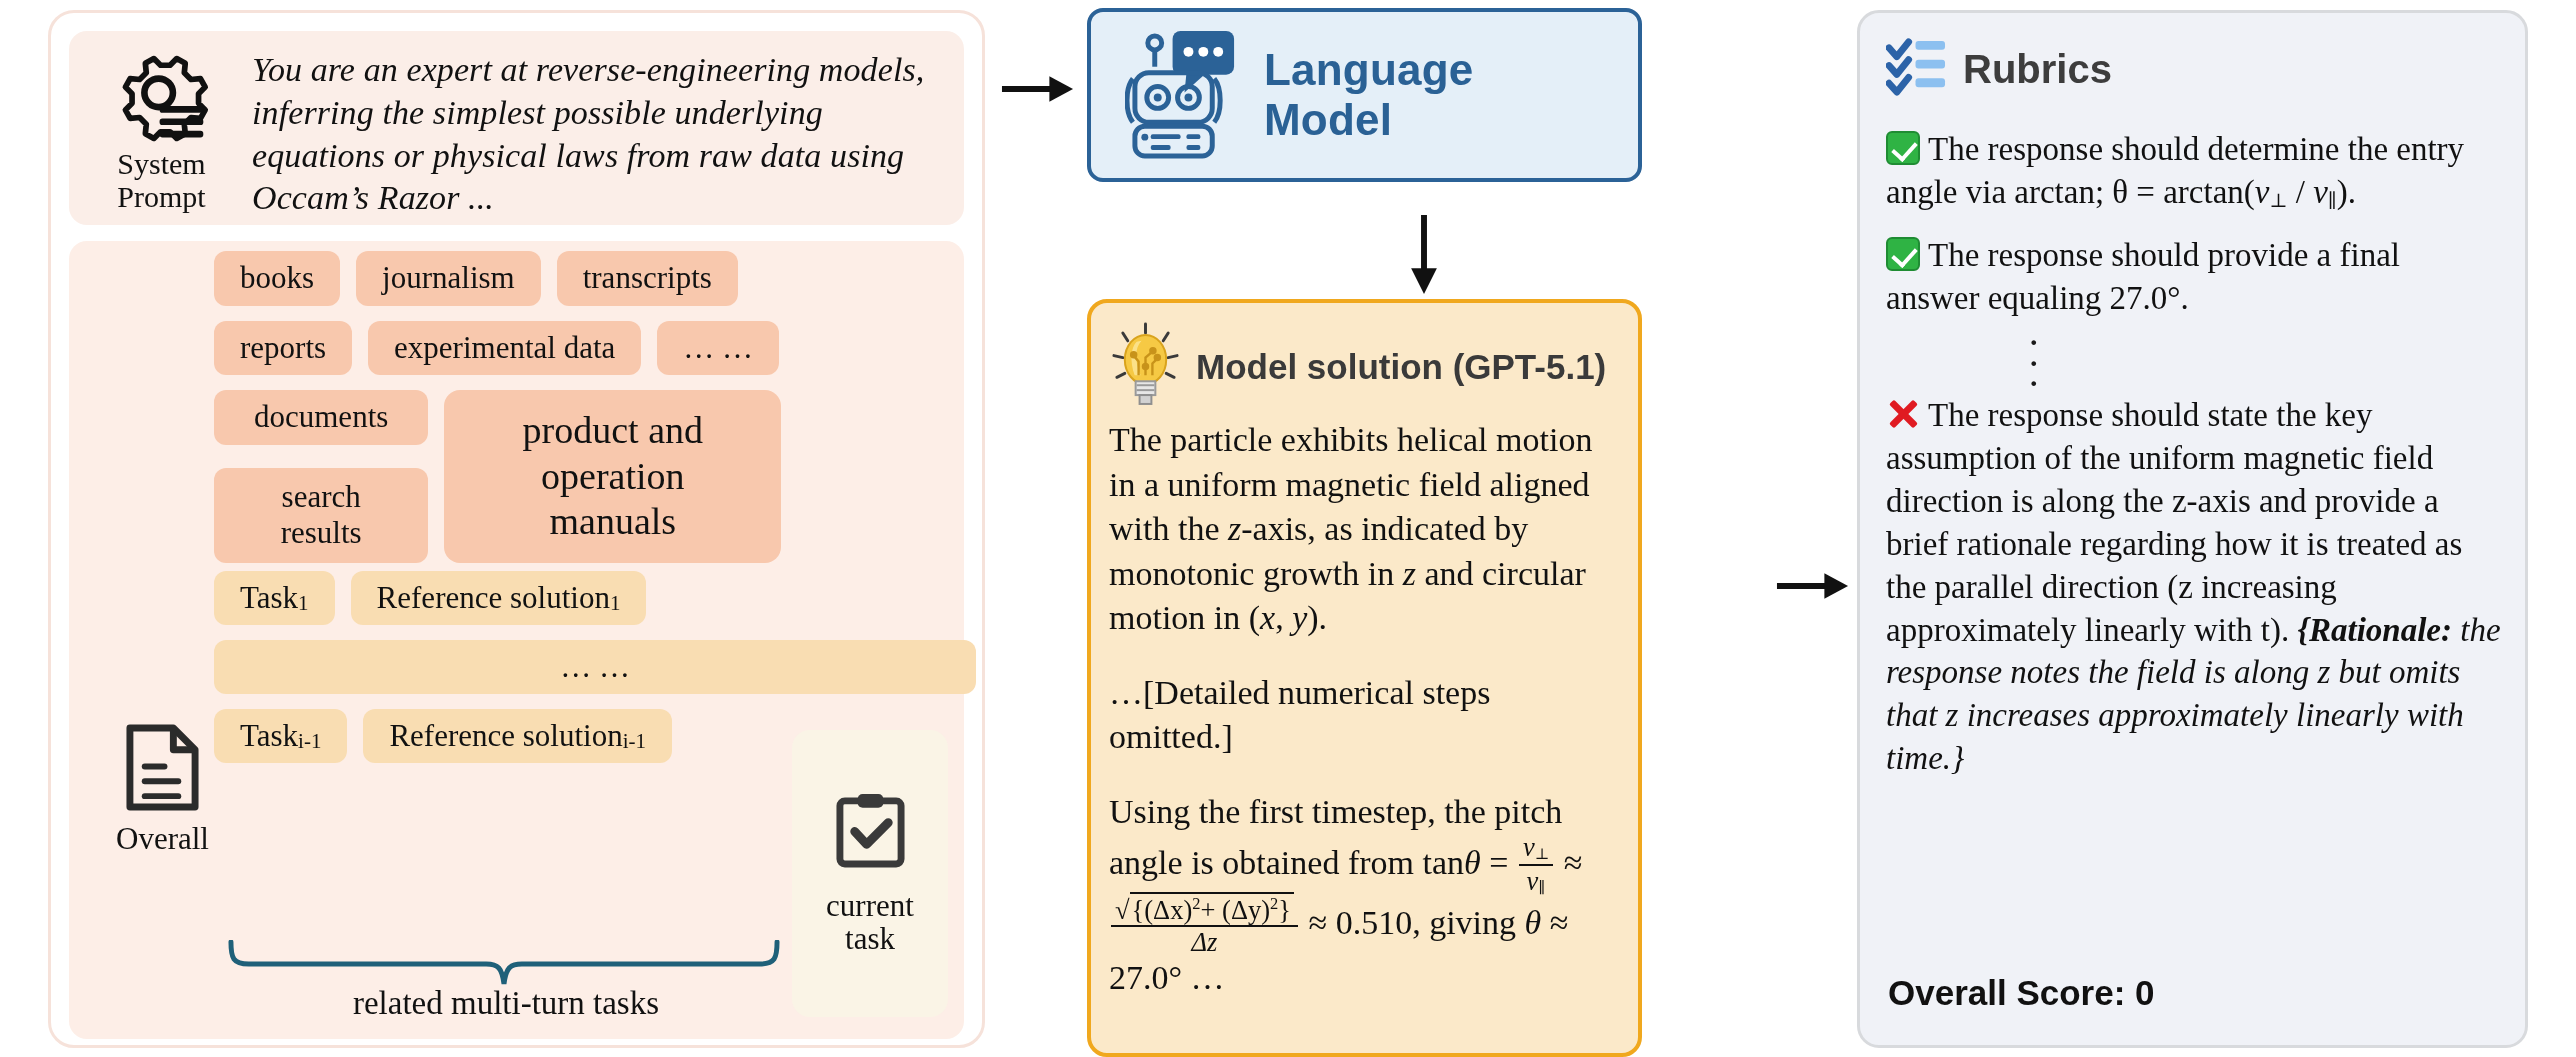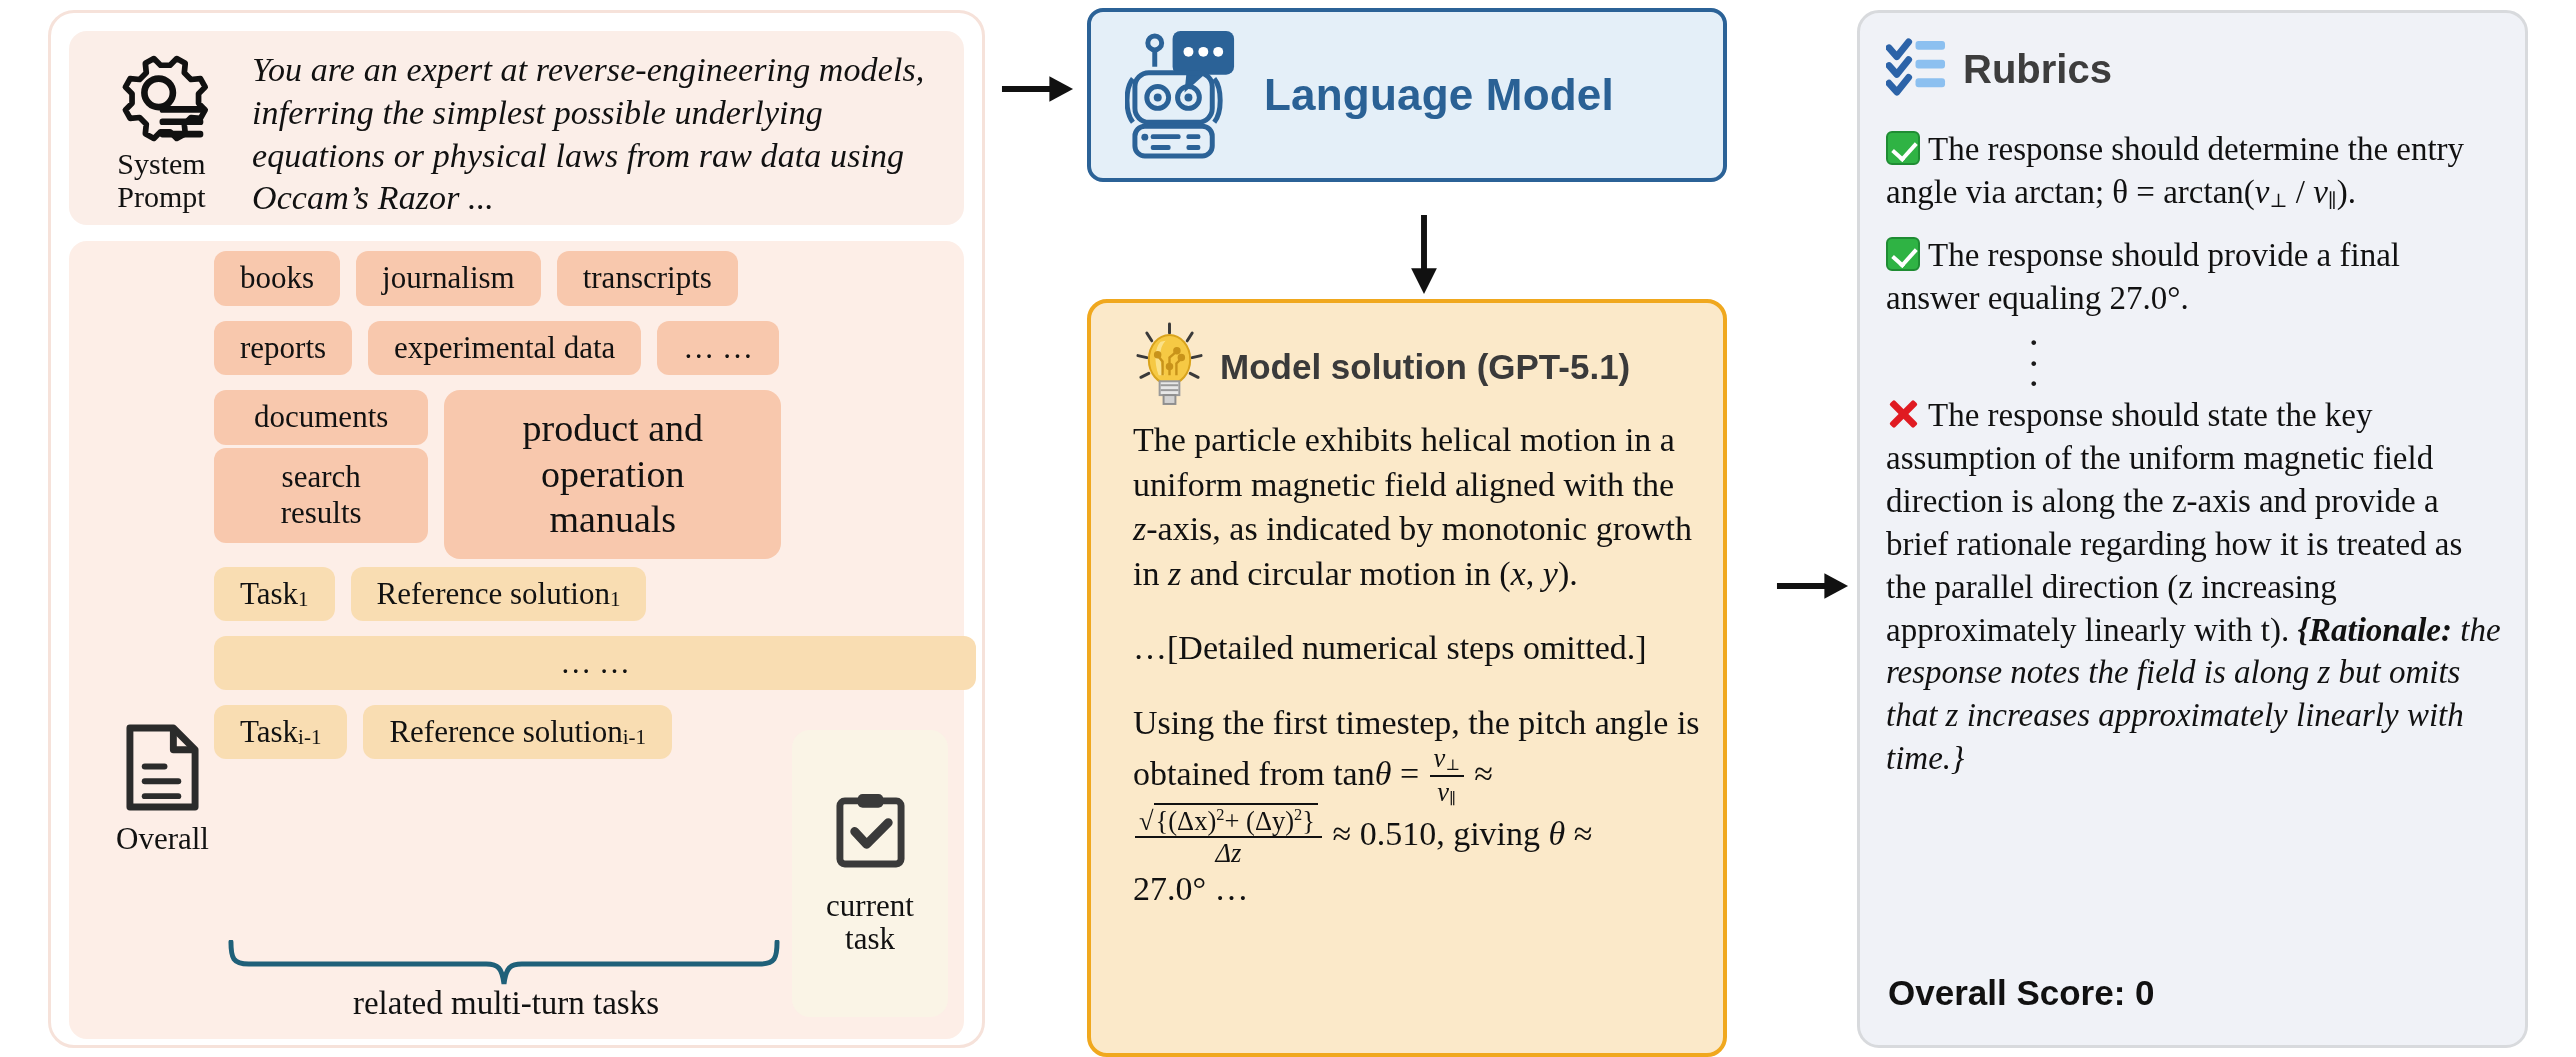--- a/index.html
+++ b/index.html
@@ -103,21 +103,21 @@
     padding: 9px 26px;
     display: flex;
     align-items: center;
     justify-content: center;
     white-space: nowrap;
     line-height: 1.18;
   }
   .tag.two-line { white-space: normal; text-align: center; line-height: 1.16; }
 
   .tag-block-wrap { display: flex; gap: 16px; }
-  .tag-col { display: flex; flex-direction: column; gap: 3px; }
+  .tag-col { display: flex; flex-direction: column; gap: 23px; }
   .tag-big {
     background: #f8c8ad;
     border-radius: 16px;
     font-size: 38px;
     color: #111;
     padding: 16px 30px;
     text-align: center;
     line-height: 1.2;
     display: flex;
     align-items: center;
@@ -171,21 +171,21 @@
     text-align: center;
     color: #111;
   }
 
   
   .arrow-1 { position: absolute; left: 1000px; top: 69px; }
   .arrow-2 { position: absolute; left: 1404px; top: 213px; }
   .arrow-3 { position: absolute; left: 1775px; top: 566px; }
 
   
-  .mid-col { position: absolute; left: 1087px; top: 8px; width: 640px; }
+  .mid-col { position: absolute; left: 1087px; top: 8px; width: 555px; }
 
   .lm-box {
     background: #e4eff8;
     border: 4px solid #2b6297;
     border-radius: 16px;
     height: 174px;
     display: flex;
     align-items: center;
     gap: 22px;
     padding: 0 34px;
@@ -197,21 +197,21 @@
     font-family: "Liberation Sans", sans-serif;
     letter-spacing: 0.2px;
   }
 
   .sol-box {
     margin-top: 117px;
     background: #fbe9c9;
     border: 4px solid #f0a81e;
     border-radius: 20px;
     height: 758px;
-    padding: 16px 22px 18px 42px;
+    padding: 16px 22px 18px 18px;
   }
   .sol-head { display:flex; align-items:center; gap: 14px; height: 95px; }
   .sol-title {
     font-size: 35px;
     font-weight: bold;
     color: #3a3a3a;
     font-family: "Liberation Sans", sans-serif;
   }
   .sol-body {
     font-size: 34px;

